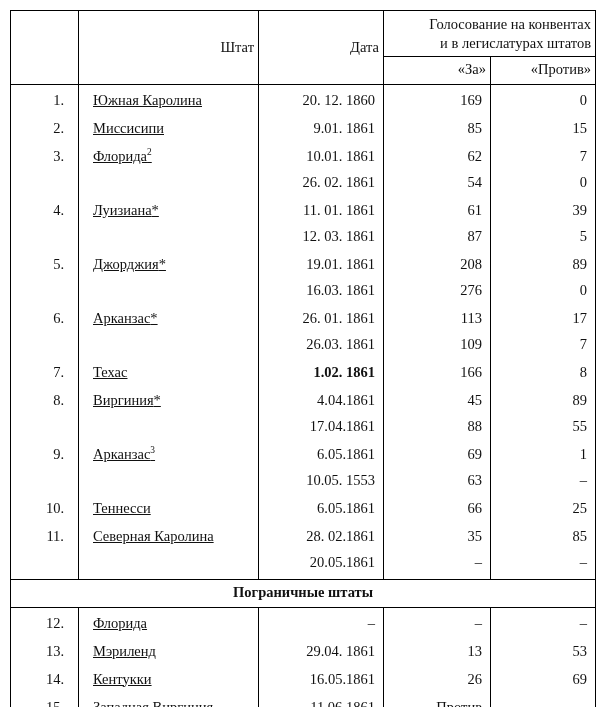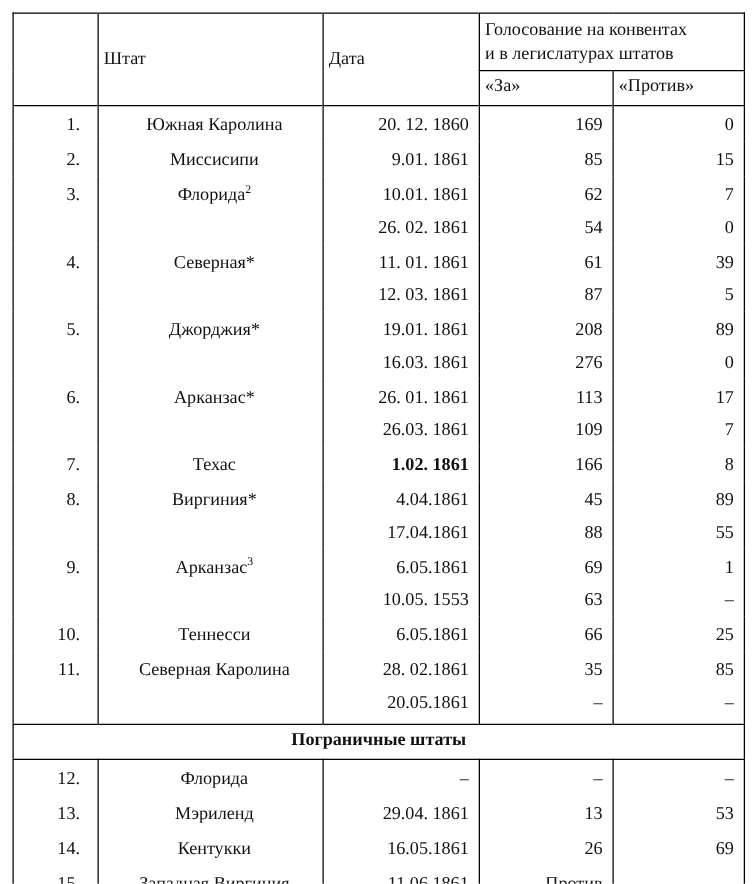--- a/index.html
+++ b/index.html
@@ -40,21 +40,21 @@
   table.secession {
     border-left: 1.5px solid #000;
     border-right: 1.5px solid #000;
     border-top: 1.5px solid #000;
     border-bottom: 1.5px solid #000;
   }
 
   
   thead th {
     font-weight: normal;
-    text-align: left;
+    text-align: right;
     vertical-align: middle;
     padding: 4px 4px;
     line-height: 1.28;
   }
   th.vline { border-left: 1.2px solid #000; }
   thead tr.h1 th.group {
     border-bottom: 1.2px solid #000;
   }
   thead tr.h2 th {
     padding-top: 3px;
@@ -73,21 +73,21 @@
     vertical-align: top;
     padding: 0;
     line-height: 1.0;
   }
   td.vline { border-left: 1.2px solid #000; }
 
   .cell {
     padding: 0 8px;
   }
   .num   { text-align: right;  padding-right: 14px; }
-  .state { text-align: center;   padding-left: 14px; }
+  .state { text-align: left;   padding-left: 14px; text-decoration: underline; }
   .date  { text-align: right; }
   .vote  { text-align: right; }
 
   .line {
     height: 26px;
     line-height: 26px;
     white-space: nowrap;
   }
   .line.pad-top { padding-top: 2px; }
 
@@ -230,21 +230,21 @@
           </td>
         </tr>
         <tr>
           <td>
             <div class="cell num">
               <div class="line pad-top">4.</div>
             </div>
           </td>
           <td class="vline">
             <div class="cell state">
-              <div class="line pad-top"><span>Северная</span><span class="star">*</span></div>
+              <div class="line pad-top"><span>Луизиана</span><span class="star">*</span></div>
             </div>
           </td>
           <td class="vline">
             <div class="cell date">
               <div class="line pad-top">11. 01. 1861</div>
               <div class="line">12. 03. 1861</div>
             </div>
           </td>
           <td class="vline">
             <div class="cell vote">

